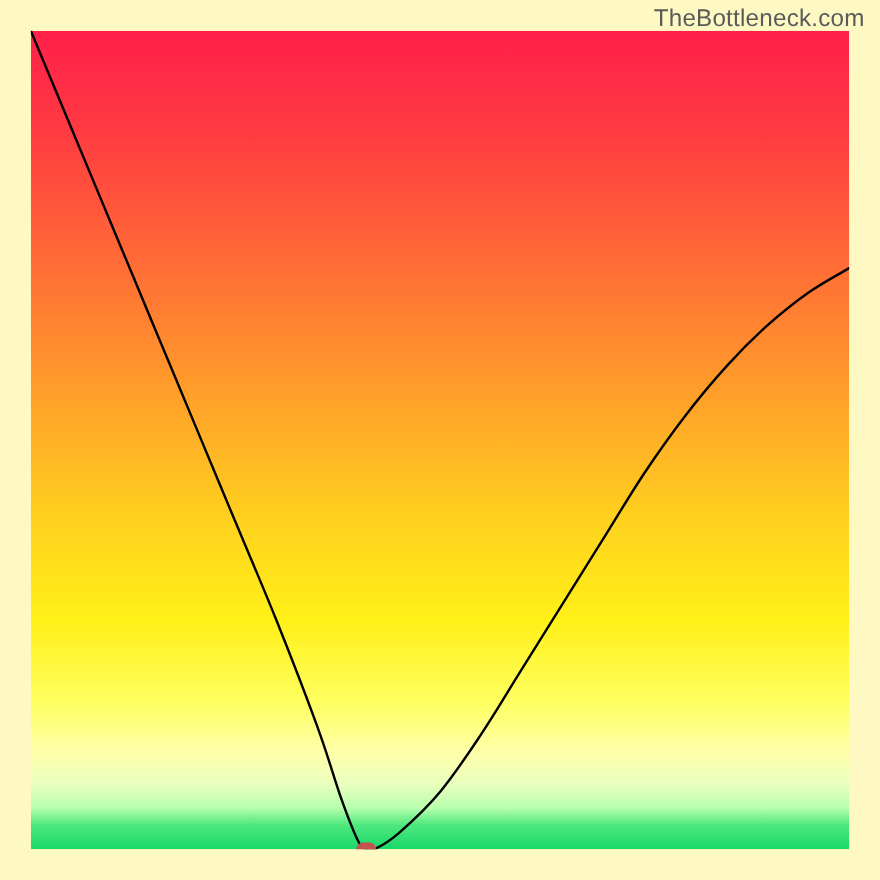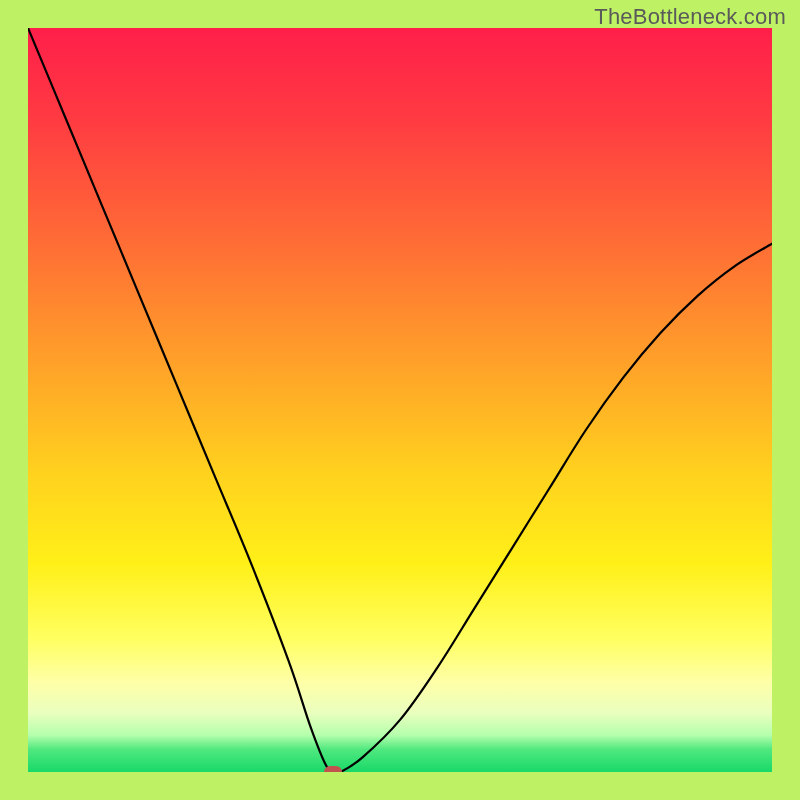--- a/index.html
+++ b/index.html
@@ -10,21 +10,21 @@
     overflow: hidden;
     background: #000;
     font-family: Arial, Helvetica, sans-serif;
   }
   .frame {
     position: absolute;
     left: 0;
     top: 0;
     width: 800px;
     height: 800px;
-    background: #bef264;
+    background: #fef9c3;
   }
   .plot-area {
     position: absolute;
     left: 28px;
     top: 28px;
     width: 744px;
     height: 744px;
     overflow: hidden;
   }
   .gradient-bg {

